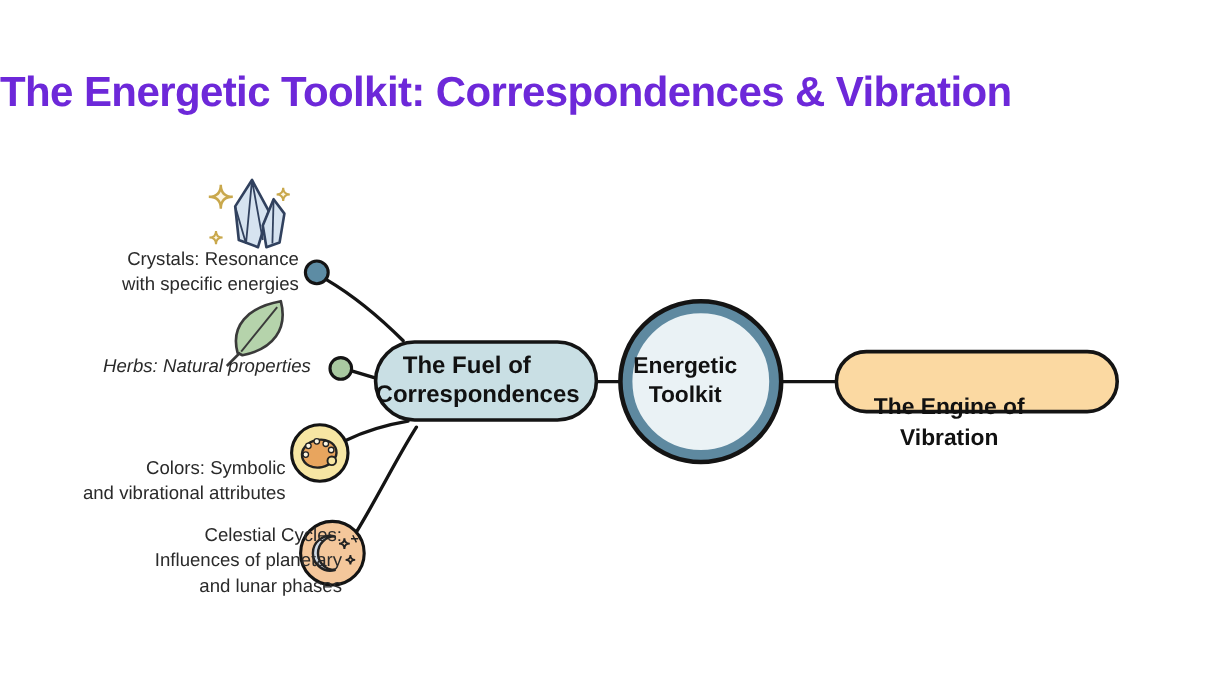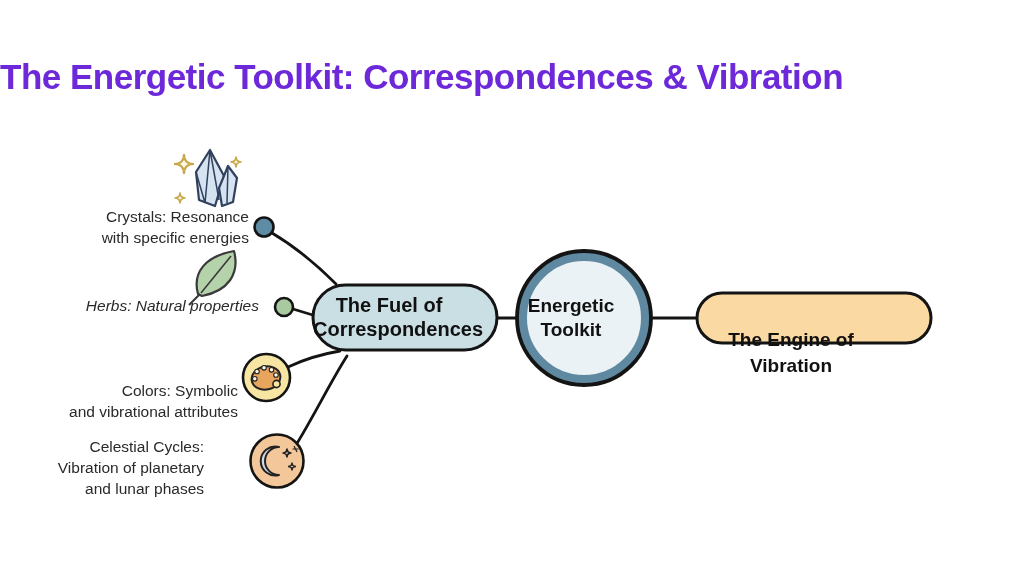--- a/index.html
+++ b/index.html
@@ -20,21 +20,21 @@
   .node-label{
     position:absolute;text-align:center;font-weight:700;color:#111;
   }
   .node-label span{display:block;}
   .fuel-label{left:313px;top:293px;width:152px;font-size:20px;line-height:24px;}
   .toolkit-label{left:519px;top:294px;width:104px;font-size:19px;line-height:24px;}
   .engine-label{left:697px;top:305px;width:188px;font-size:19px;line-height:26px;margin-top:22px;}
   .lbl-crystals{right:775px;top:206px;}
   .lbl-herbs{right:765px;top:295px;font-style:italic;}
   .lbl-colors{right:786px;top:380px;}
-  .lbl-celestial{right:820px;top:436px;}
+  .lbl-celestial{right:739px;top:436px;}
 </style>
 </head>
 <body>
 
 <div id="stage">
 
   <svg id="diagram-svg" viewBox="0 0 1024 572">
 
     <g stroke="#141414" stroke-width="2.8" fill="none" stroke-linecap="round">
       <path d="M 272 233 C 294 246 316 264 336 284"></path>
@@ -104,21 +104,21 @@
   </div>
   <div class="leaf-label lbl-herbs">
     <span>Herbs: Natural properties</span>
   </div>
   <div class="leaf-label lbl-colors">
     <span>Colors: Symbolic</span>
     <span>and vibrational attributes</span>
   </div>
   <div class="leaf-label lbl-celestial">
     <span>Celestial Cycles:</span>
-    <span>Vibration of planetary</span>
+    <span>Influences of planetary</span>
     <span>and lunar phases</span>
   </div>
 
   <div class="node-label fuel-label">
     <span>The Fuel of</span>
     <span>Correspondences</span>
   </div>
   <div class="node-label toolkit-label">
     <span>Energetic</span>
     <span>Toolkit</span>

